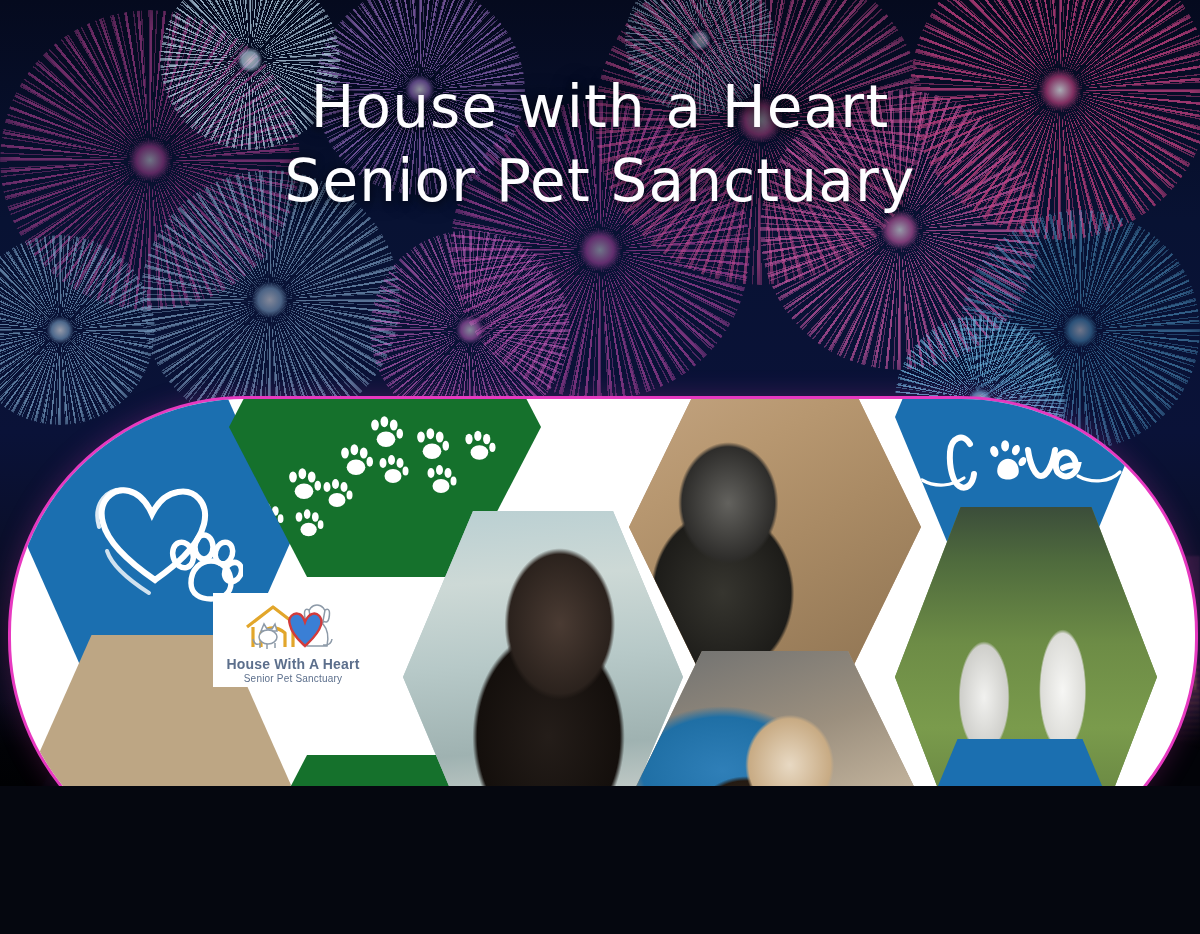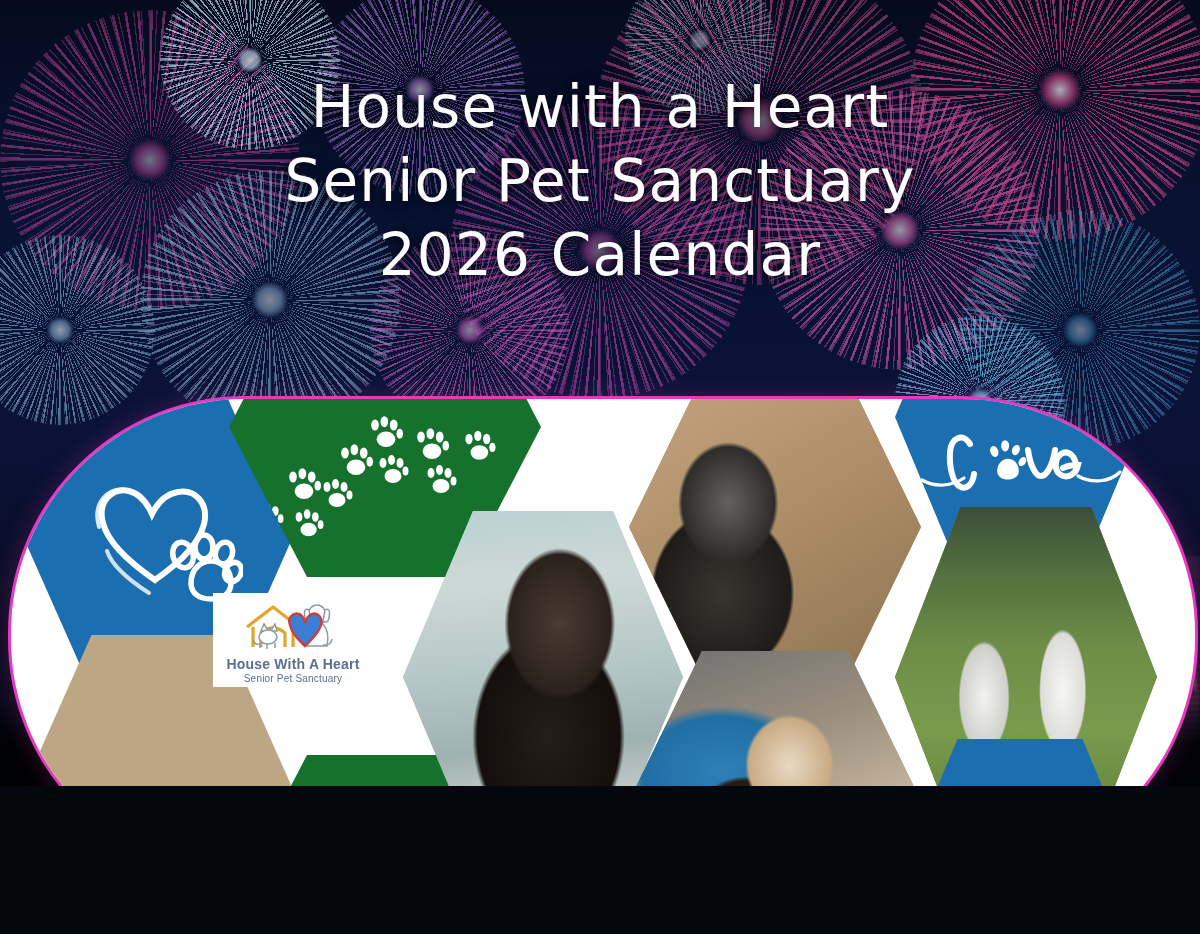--- a/index.html
+++ b/index.html
@@ -179,21 +179,20 @@
       </div>
       <div class="fw" style="left: 700px; top: 40px; width: 150px; height: 150px; color: rgb(165, 200, 224); opacity: 0.52;">
         <div class="core"></div>
       </div>
     </div>
   <div class="treeline"></div>
 
   <div class="title">
     <div class="t1">House with a Heart</div>
     <div class="t2">Senior Pet Sanctuary</div>
-    <div class="t3">2026 Calendar</div>
   </div>
 
   <div class="pill">
     <div class="hexwrap">
 
       <div class="hex blue" style="left:14px;top:-8px;width:266px;height:300px;">
         <svg class="hexlabel" width="170" height="140" viewBox="0 0 170 140">
           <path d="M30 52c-6-22 10-36 26-32 12 3 19 14 23 23 5-10 13-20 26-22 17-3 31 11 26 32-6 25-34 45-49 56C66 98 36 76 30 52z" fill="none" stroke="#fff" stroke-width="6" stroke-linecap="round"></path>
           <path d="M26 56c-7-24 9-40 27-37" fill="none" stroke="#fff" stroke-width="4" opacity=".85" stroke-linecap="round"></path>
           <path d="M34 80c6 18 28 33 42 42" fill="none" stroke="#fff" stroke-width="4" opacity=".8" stroke-linecap="round"></path>

